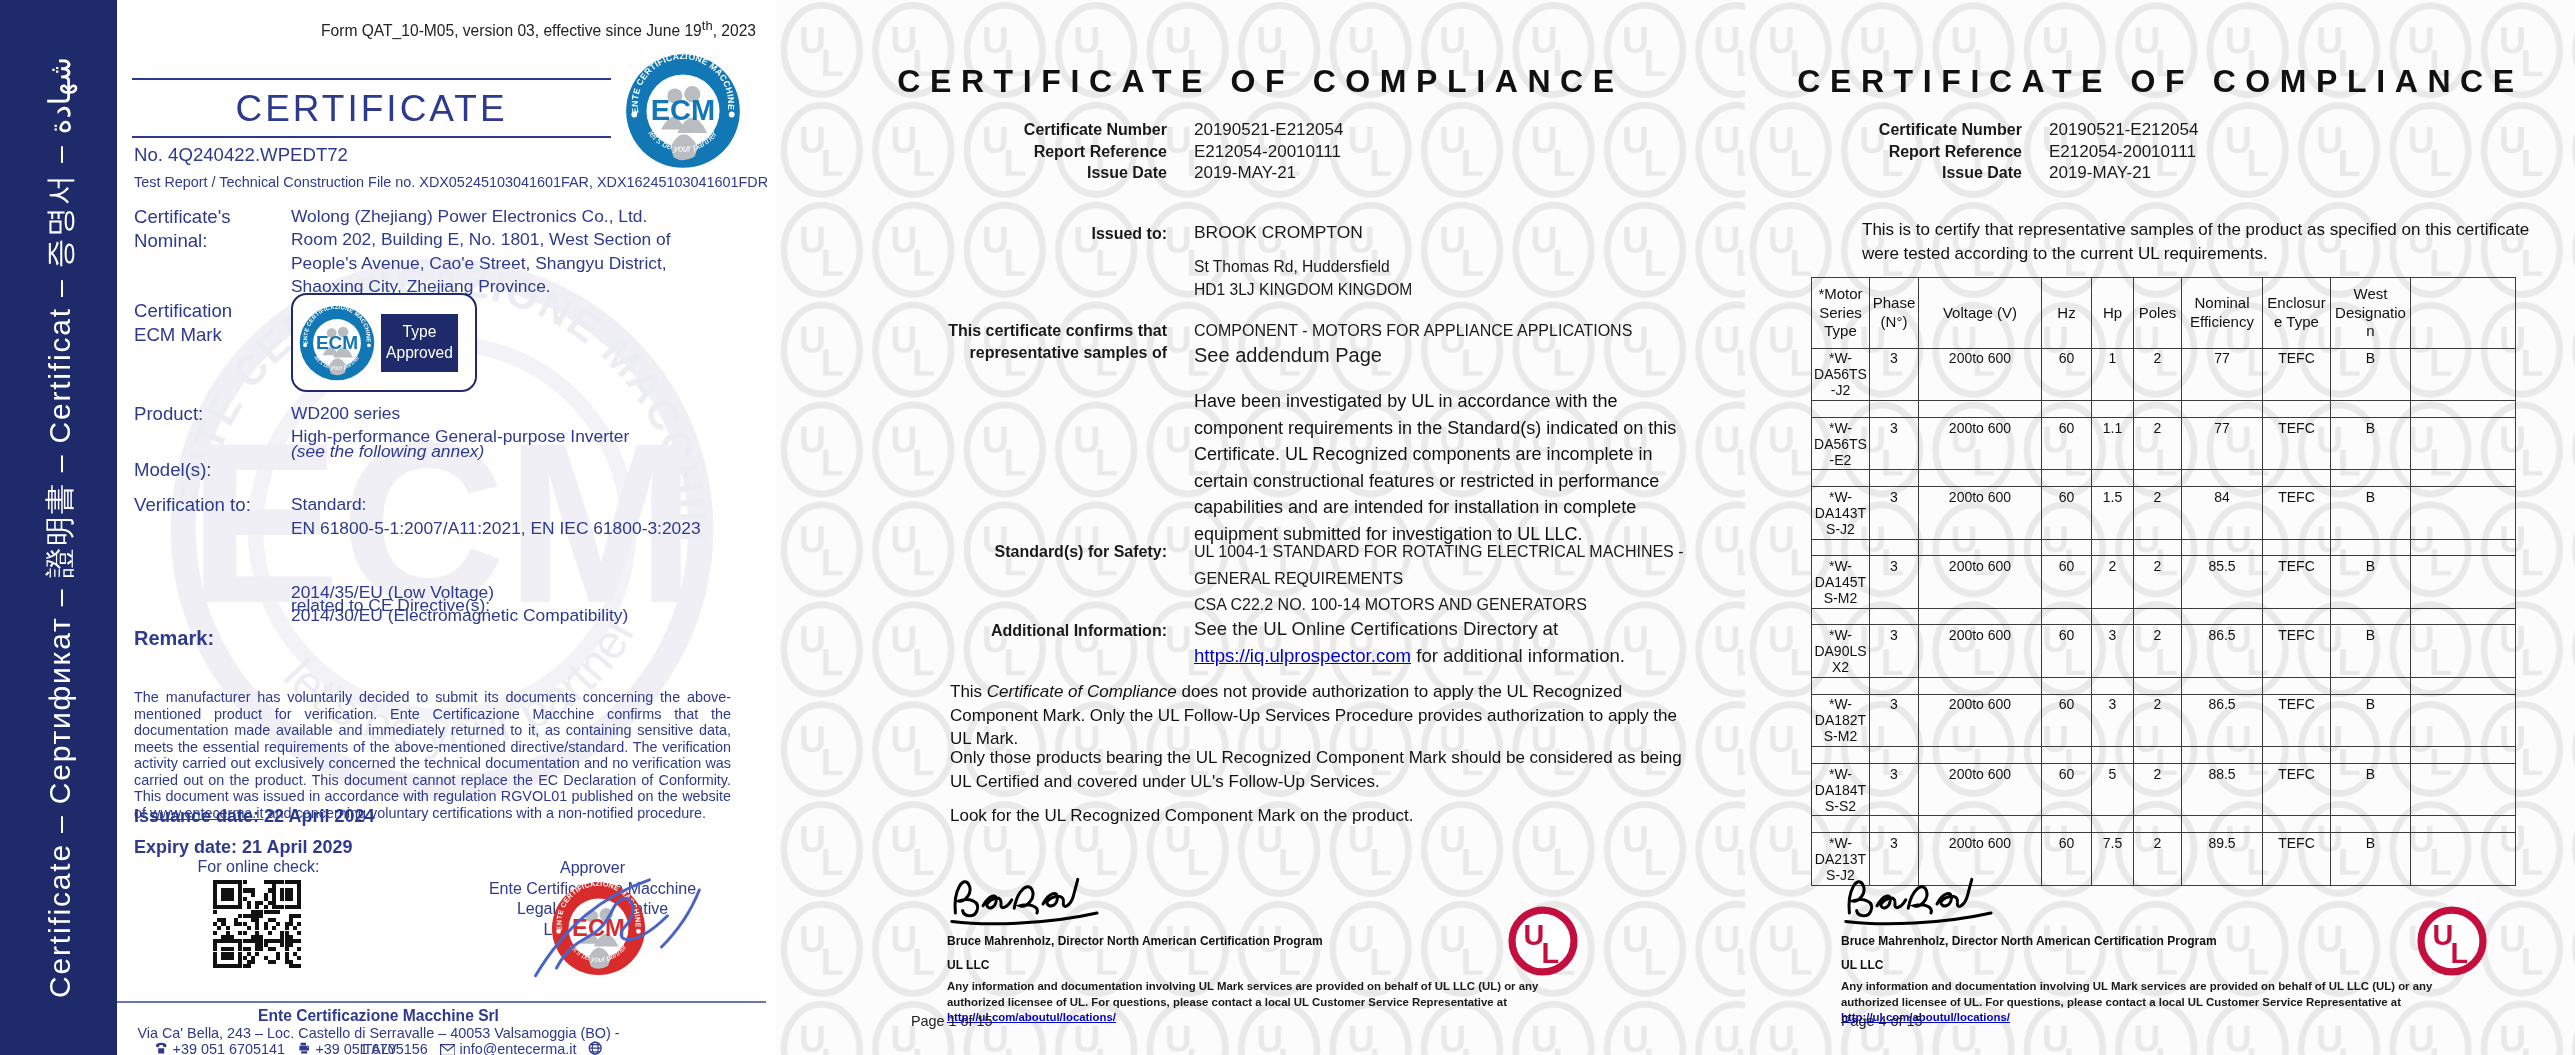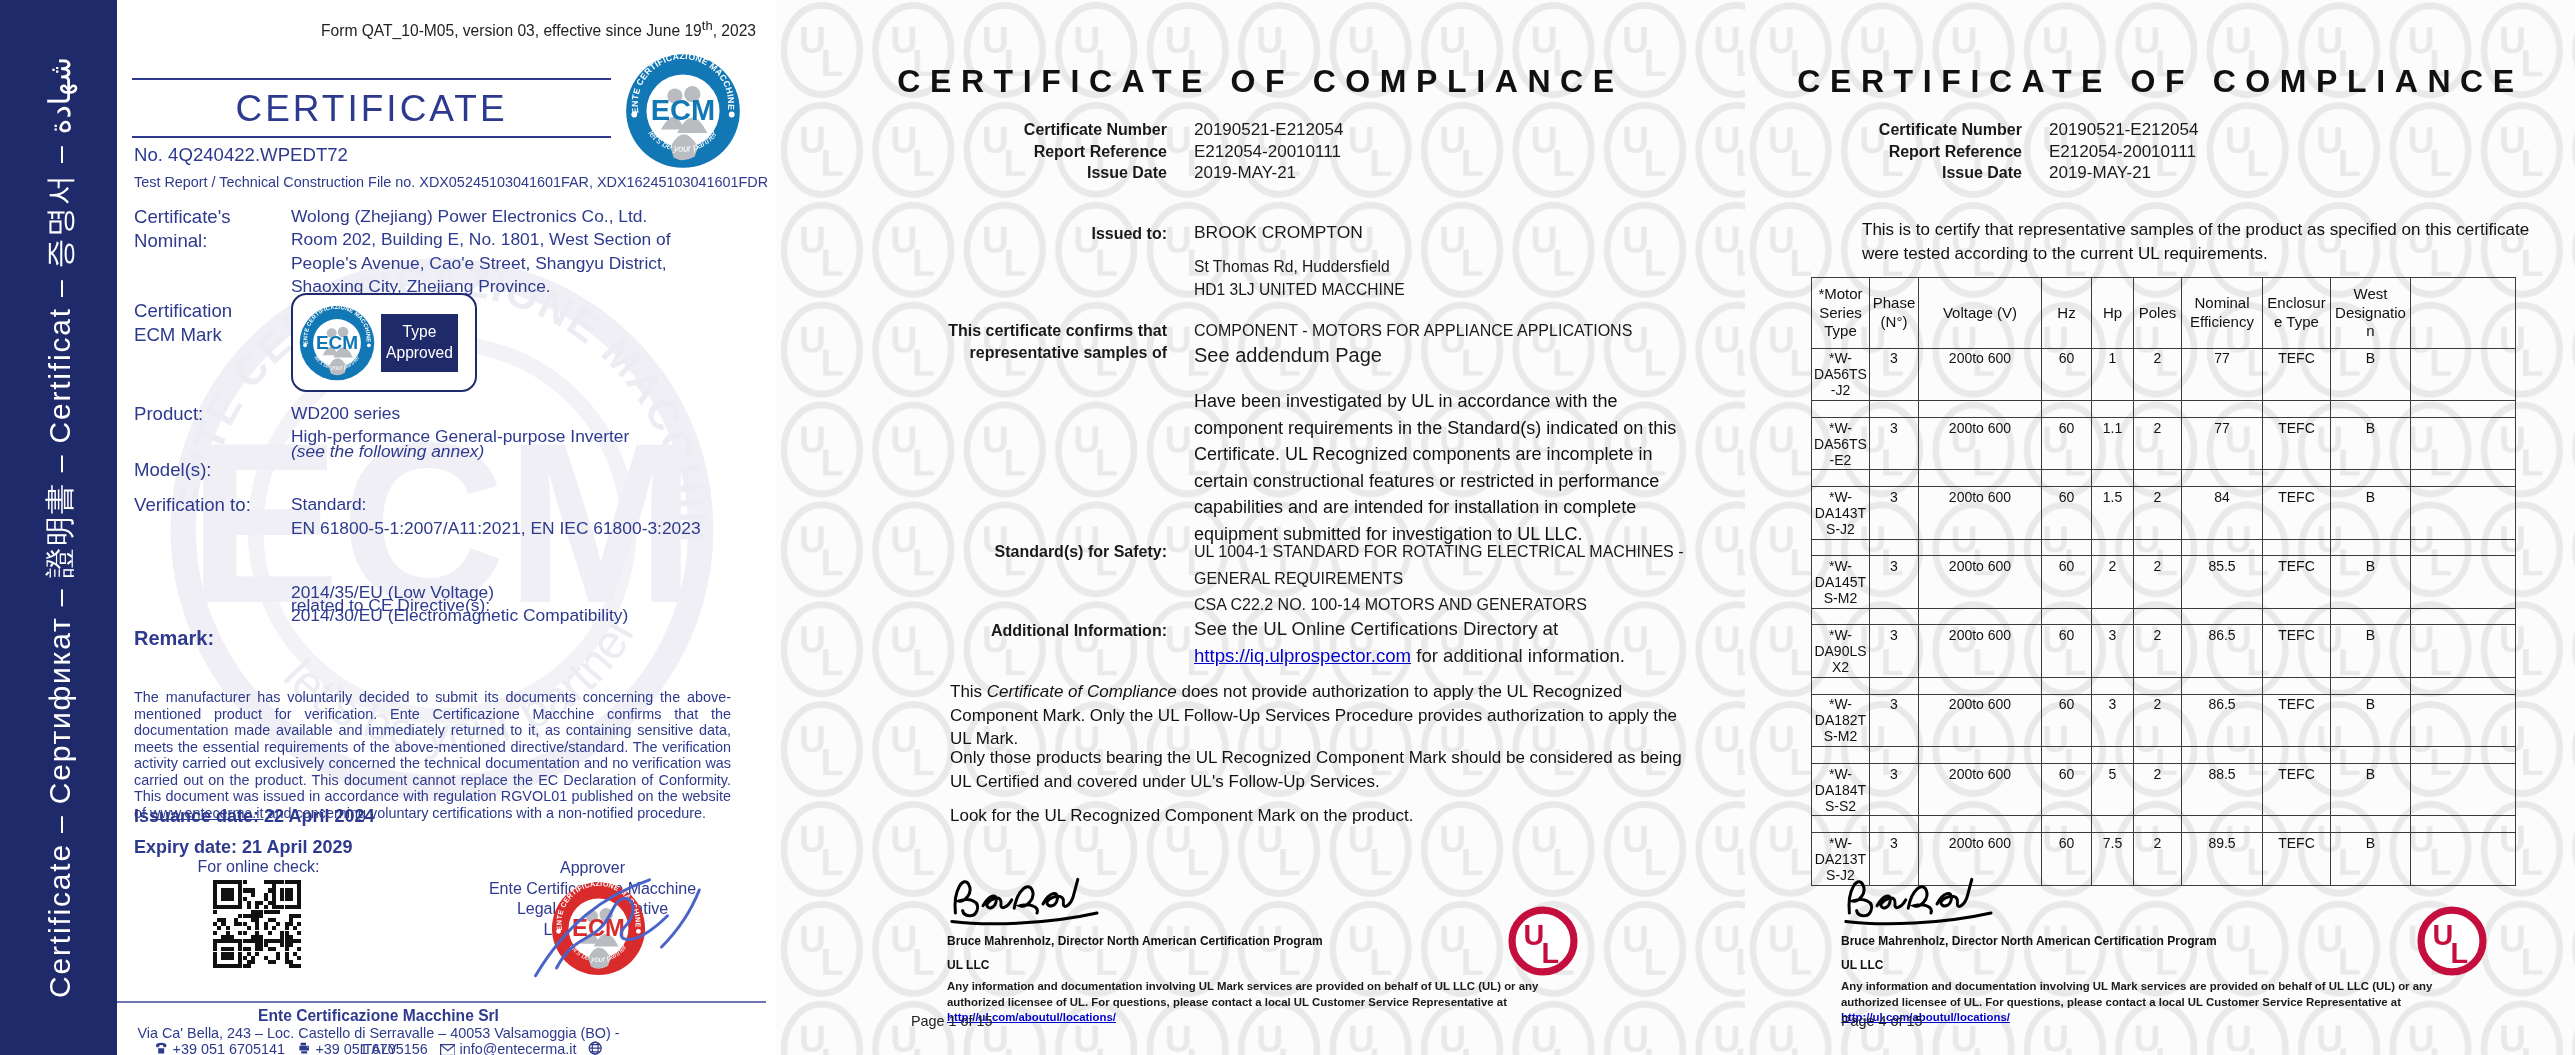--- a/index.html
+++ b/index.html
@@ -469,21 +469,21 @@
     <div class="flabel" style="left:156px;top:119px;width:235px;">Certificate Number</div>
     <div class="fval" style="left:418px;top:118px;">20190521-E212054</div>
     <div class="flabel" style="left:156px;top:141px;width:235px;">Report Reference</div>
     <div class="fval" style="left:418px;top:140px;">E212054-20010111</div>
     <div class="flabel" style="left:156px;top:162px;width:235px;">Issue Date</div>
     <div class="fval" style="left:418px;top:161px;">2019-MAY-21</div>
 
     <div class="flabel" style="left:156px;top:223px;width:235px;">Issued to:</div>
     <div class="fval" style="left:418px;top:221px;font-size:17.4px;">BROOK CROMPTON</div>
     <div class="fval" style="left:418px;top:255px;font-size:15.6px;">St Thomas Rd, Huddersfield</div>
-    <div class="fval" style="left:418px;top:278px;font-size:15.6px;">HD1 3LJ UNITED MACCHINE</div>
+    <div class="fval" style="left:418px;top:278px;font-size:15.6px;">HD1 3LJ KINGDOM KINGDOM</div>
 
     <div class="flabel" style="left:96px;top:320px;width:295px;">This certificate confirms that</div>
     <div class="flabel" style="left:96px;top:342px;width:295px;">representative samples of</div>
     <div class="fval" style="left:418px;top:319px;font-size:16px;">COMPONENT - MOTORS FOR APPLIANCE APPLICATIONS</div>
     <div class="fval" style="left:418px;top:344px;font-size:20px;">See addendum Page</div>
 
     <div class="para" style="left:418px;top:388px;width:487px;font-size:18px;line-height:26.5px;">Have been investigated by UL in accordance with the component requirements in the Standard(s) indicated on this Certificate. UL Recognized components are incomplete in certain constructional features or restricted in performance capabilities and are intended for installation in complete equipment submitted for investigation to UL LLC.</div>
 
     <div class="flabel" style="left:96px;top:541px;width:295px;">Standard(s) for Safety:</div>
     <div class="fval" style="left:418px;top:540px;font-size:16px;">UL 1004-1 STANDARD FOR ROTATING ELECTRICAL MACHINES -</div>

